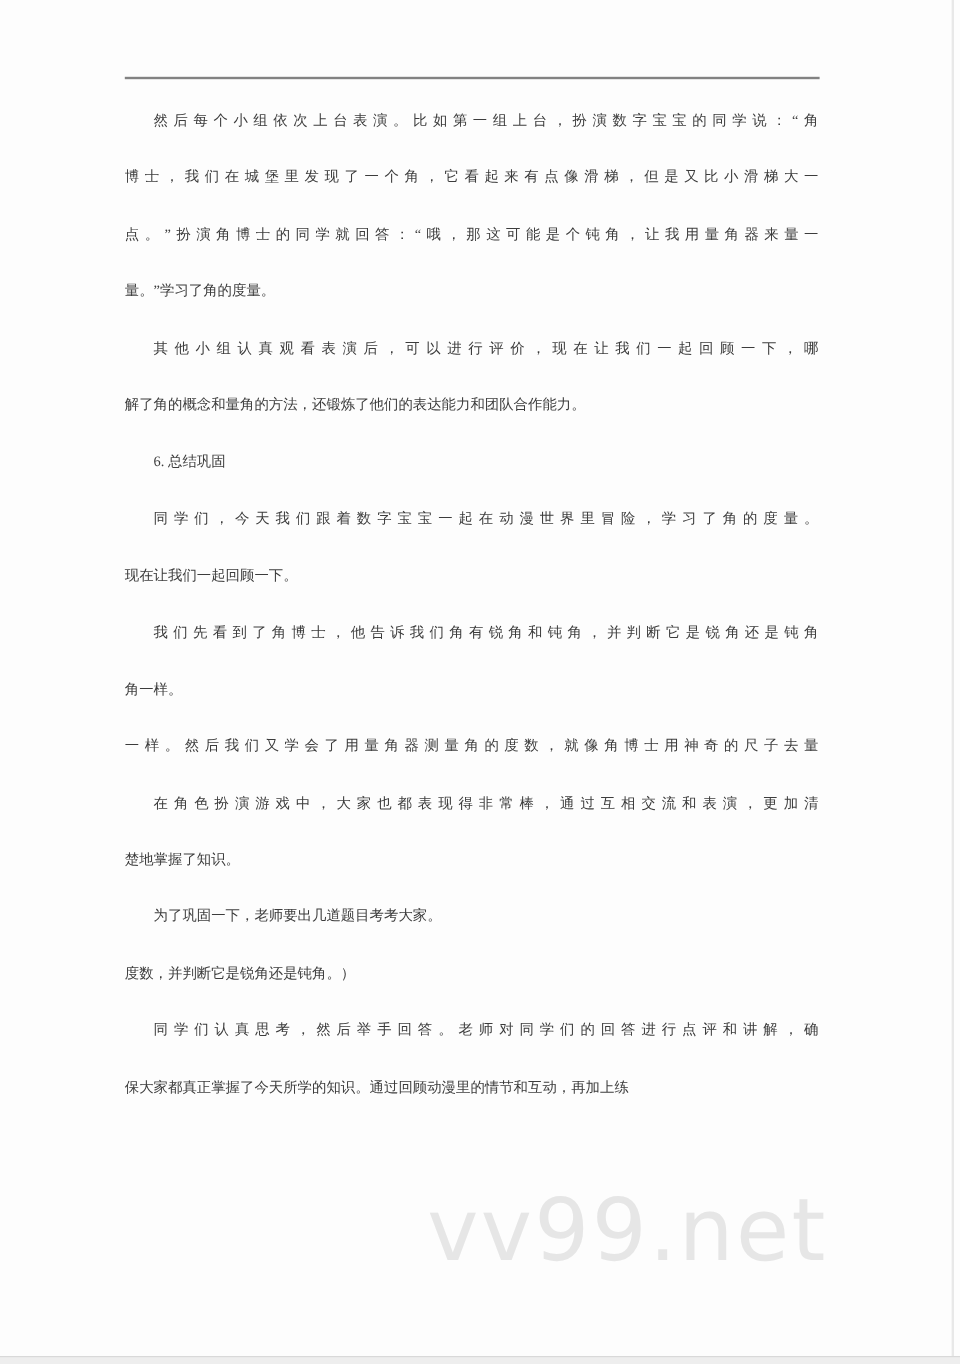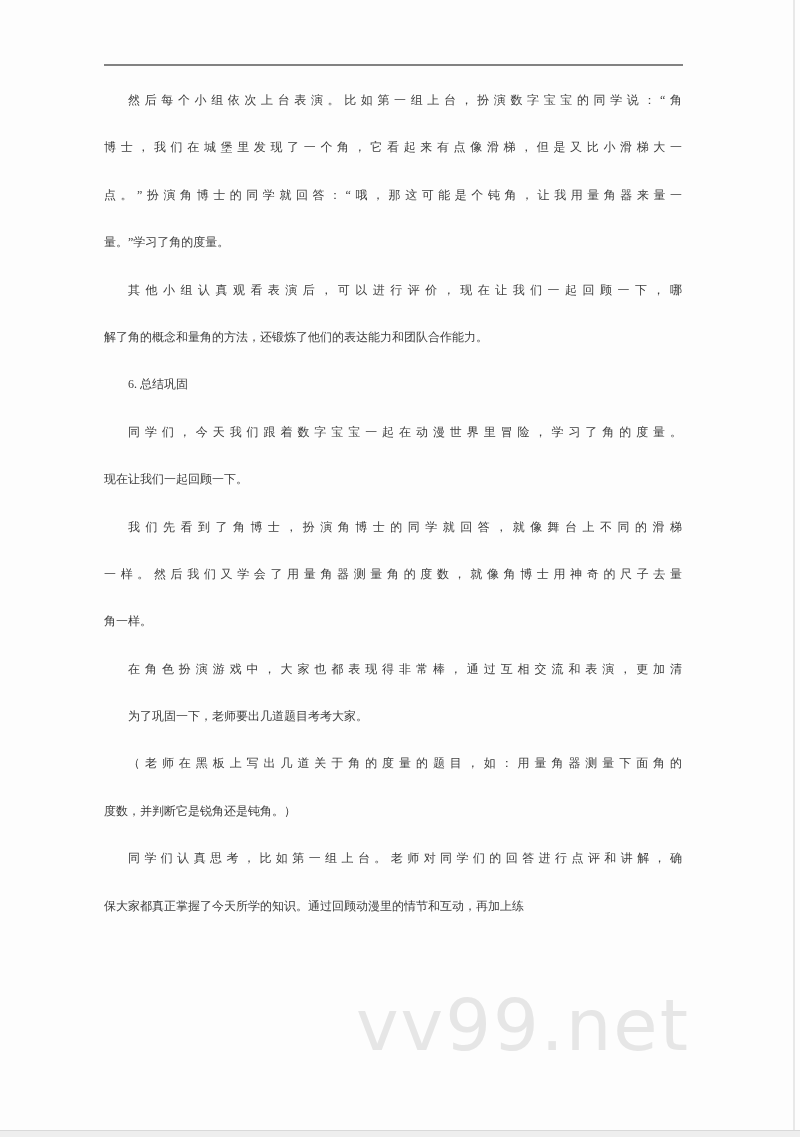--- a/index.html
+++ b/index.html
@@ -79,25 +79,25 @@
   <div class="content" id="doc-content">
       <div class="ln first">然后每个小组依次上台表演。比如第一组上台，扮演数字宝宝的同学说：“角</div>
       <div class="ln">博士，我们在城堡里发现了一个角，它看起来有点像滑梯，但是又比小滑梯大一</div>
       <div class="ln">点。”扮演角博士的同学就回答：“哦，那这可能是个钝角，让我用量角器来量一</div>
       <div class="ln last">量。”学习了角的度量。</div>
       <div class="ln first">其他小组认真观看表演后，可以进行评价，现在让我们一起回顾一下，哪</div>
       <div class="ln last">解了角的概念和量角的方法，还锻炼了他们的表达能力和团队合作能力。</div>
       <div class="ln first last">6. 总结巩固</div>
       <div class="ln first">同学们，今天我们跟着数字宝宝一起在动漫世界里冒险，学习了角的度量。</div>
       <div class="ln last">现在让我们一起回顾一下。</div>
-      <div class="ln first">我们先看到了角博士，扮演角博士的同学就回答，就像舞台上不同的滑梯</div>
+      <div class="ln first">我们先看到了角博士，他告诉我们角有锐角和钝角，并判断它是锐角还是钝角</div>
+      <div class="ln last">角一样。</div>
       <div class="ln">一样。然后我们又学会了用量角器测量角的度数，就像角博士用神奇的尺子去量</div>
-      <div class="ln last">角一样。</div>
       <div class="ln first">在角色扮演游戏中，大家也都表现得非常棒，通过互相交流和表演，更加清</div>
+      <div class="ln last">楚地掌握了知识。</div>
       <div class="ln first last">为了巩固一下，老师要出几道题目考考大家。</div>
-      <div class="ln first">（老师在黑板上写出几道关于角的度量的题目，如：用量角器测量下面角的</div>
       <div class="ln last">度数，并判断它是锐角还是钝角。）</div>
-      <div class="ln first">同学们认真思考，比如第一组上台。老师对同学们的回答进行点评和讲解，确</div>
+      <div class="ln first">同学们认真思考，然后举手回答。老师对同学们的回答进行点评和讲解，确</div>
       <div class="ln last">保大家都真正掌握了今天所学的知识。通过回顾动漫里的情节和互动，再加上练</div>
     </div>
   <div class="right-edge"></div>
   <div class="bottom-strip"></div>
 </div>
 
 </body></html>

